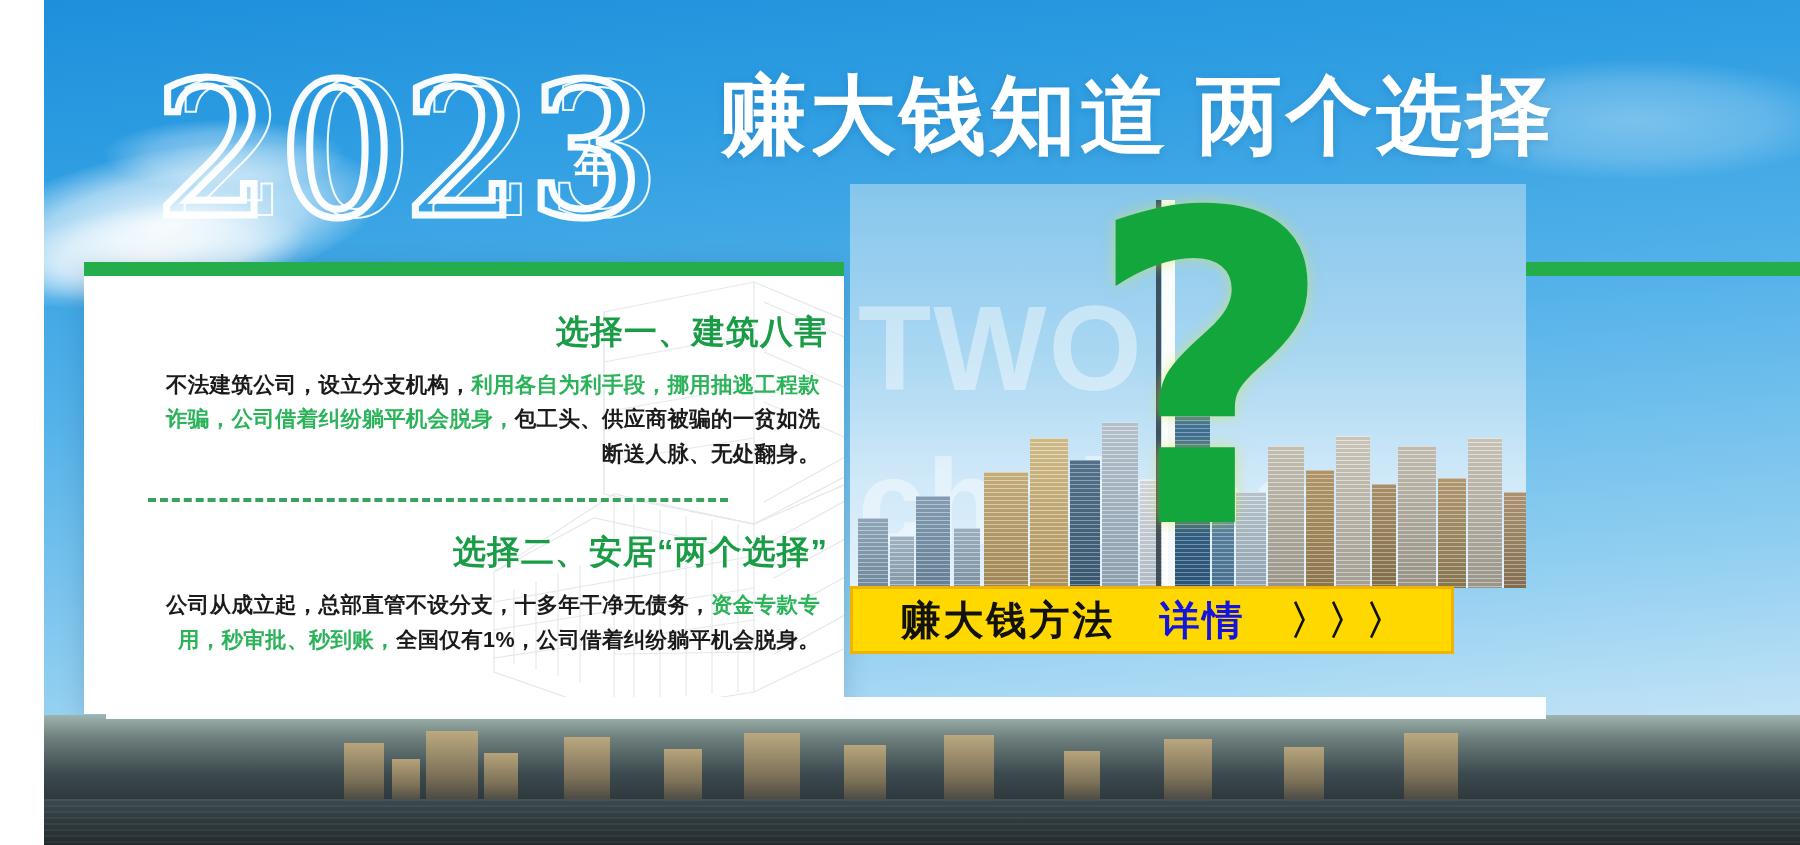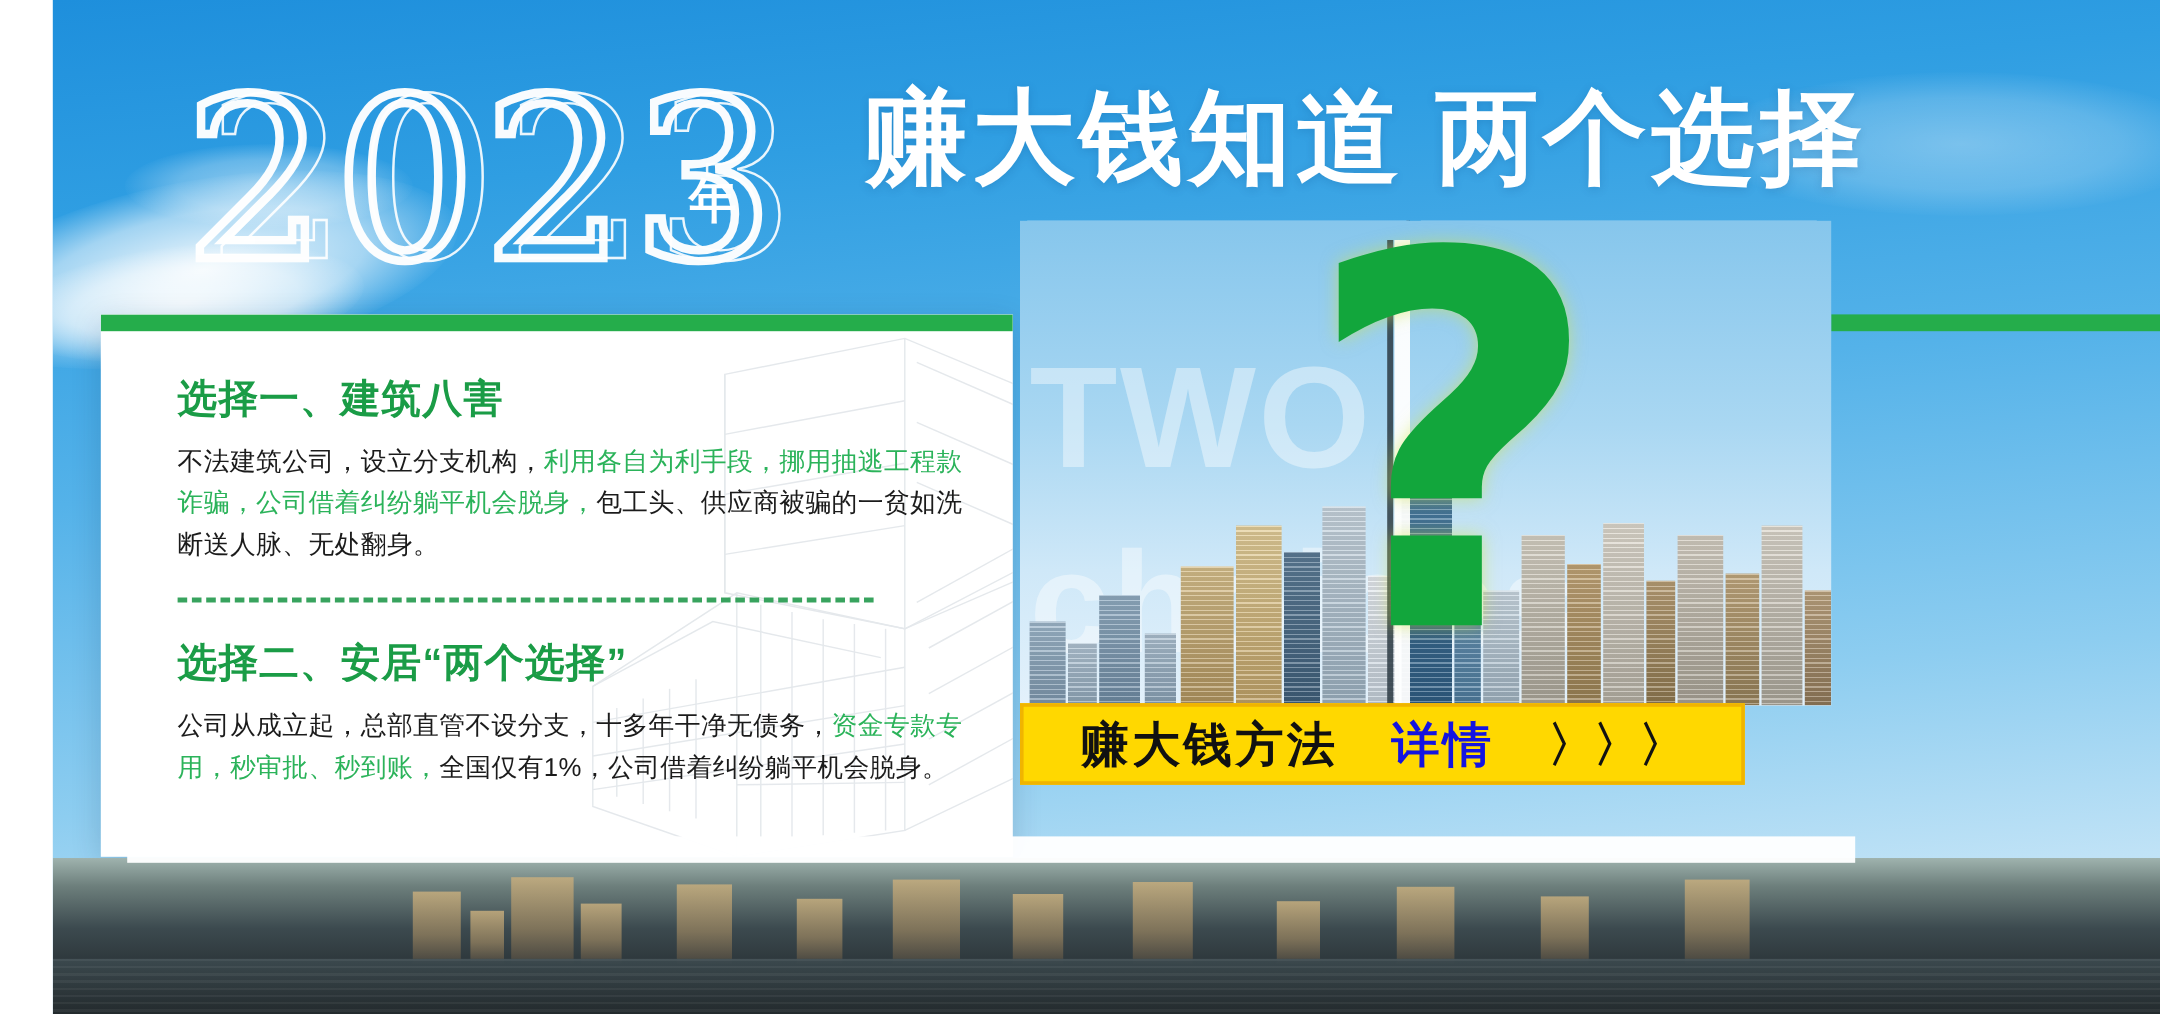--- a/index.html
+++ b/index.html
@@ -102,30 +102,30 @@
     overflow: hidden;
   }
   #card-topbar { position: absolute; left: 0; top: 0; width: 760px; height: 14px; background: #25ad4b; }
 
   
   #blueprint {
     position: absolute; right: -40px; top: 10px; width: 430px; height: 442px;
     opacity: .55; pointer-events: none;
   }
 
-  #card-inner { position: absolute; left: 64px; top: 50px; width: 680px; }
+  #card-inner { position: absolute; left: 64px; top: 50px; width: 680px; text-align: right; }
 
   .sec-title {
     font-size: 33px; font-weight: 700; color: #1a9c46;
     letter-spacing: 1px; line-height: 1.2;
   }
   .sec-body {
     margin-top: 16px;
     font-size: 21.5px; line-height: 1.62; color: #1b1b1b;
-    letter-spacing: .3px; width: 672px;
+    letter-spacing: .3px; width: 672px; font-weight: bold;
   }
   .sec-body .hl { color: #2bb35a; }
 
   #divider {
     margin: 26px 0 0 0; width: 580px; height: 0;
     border-top: 4px dashed #2e9f56;
     opacity: .95;
   }
   #sec2 { margin-top: 30px; }
 

